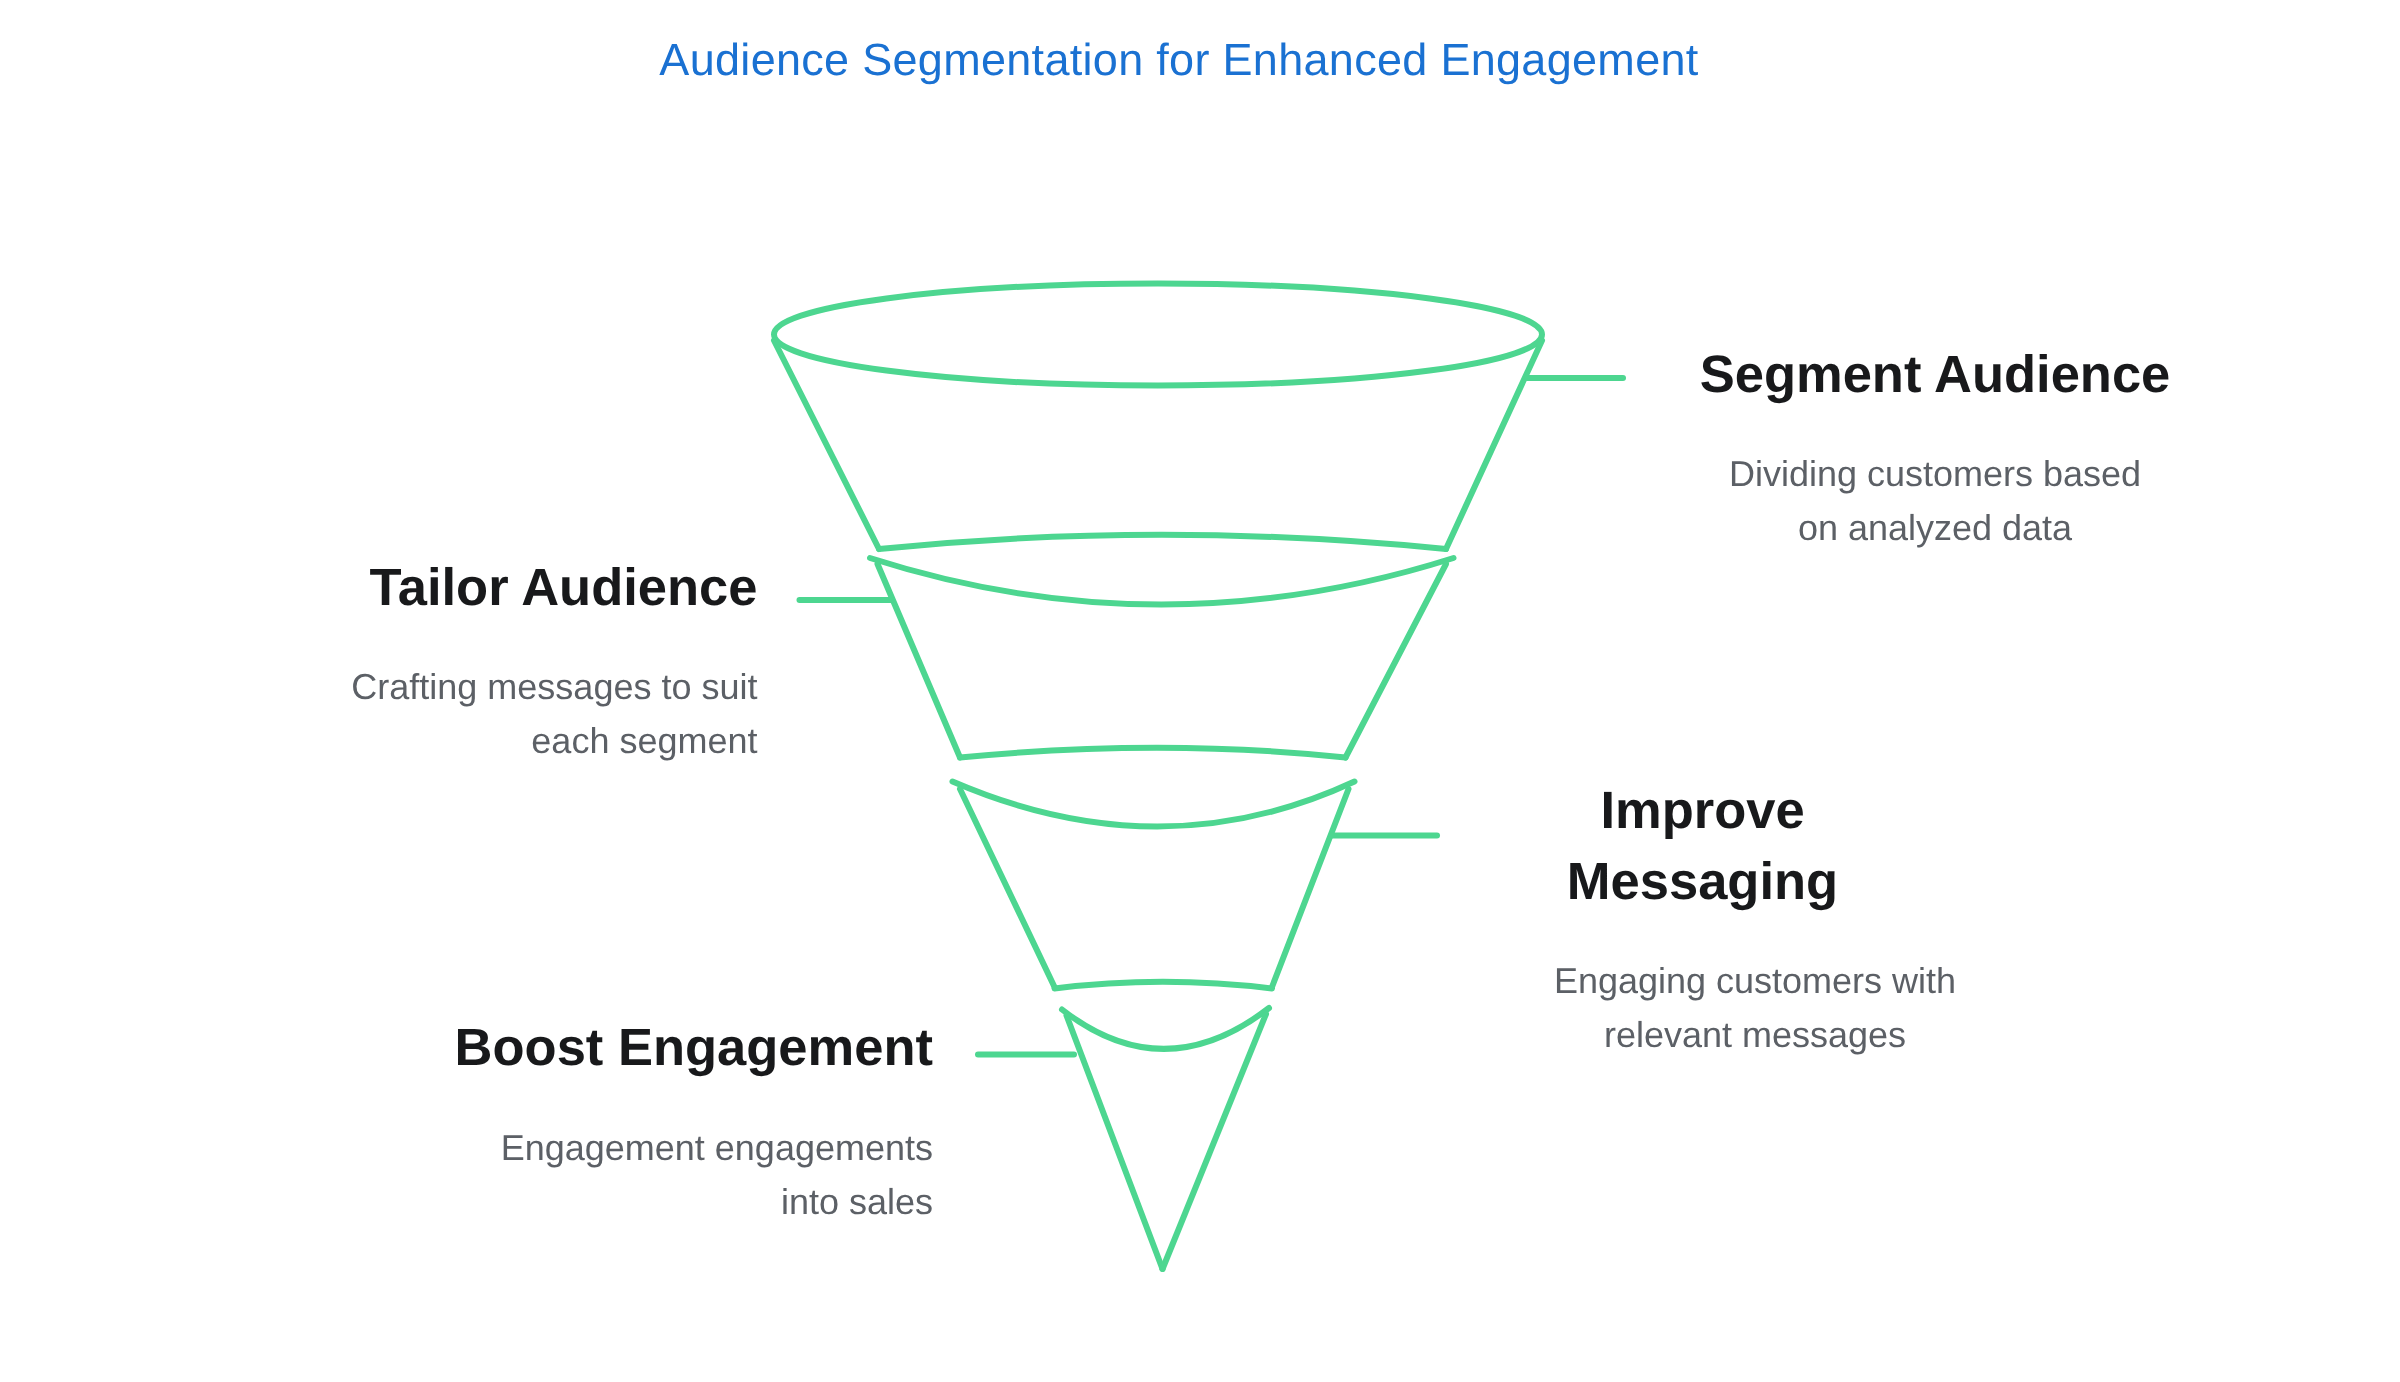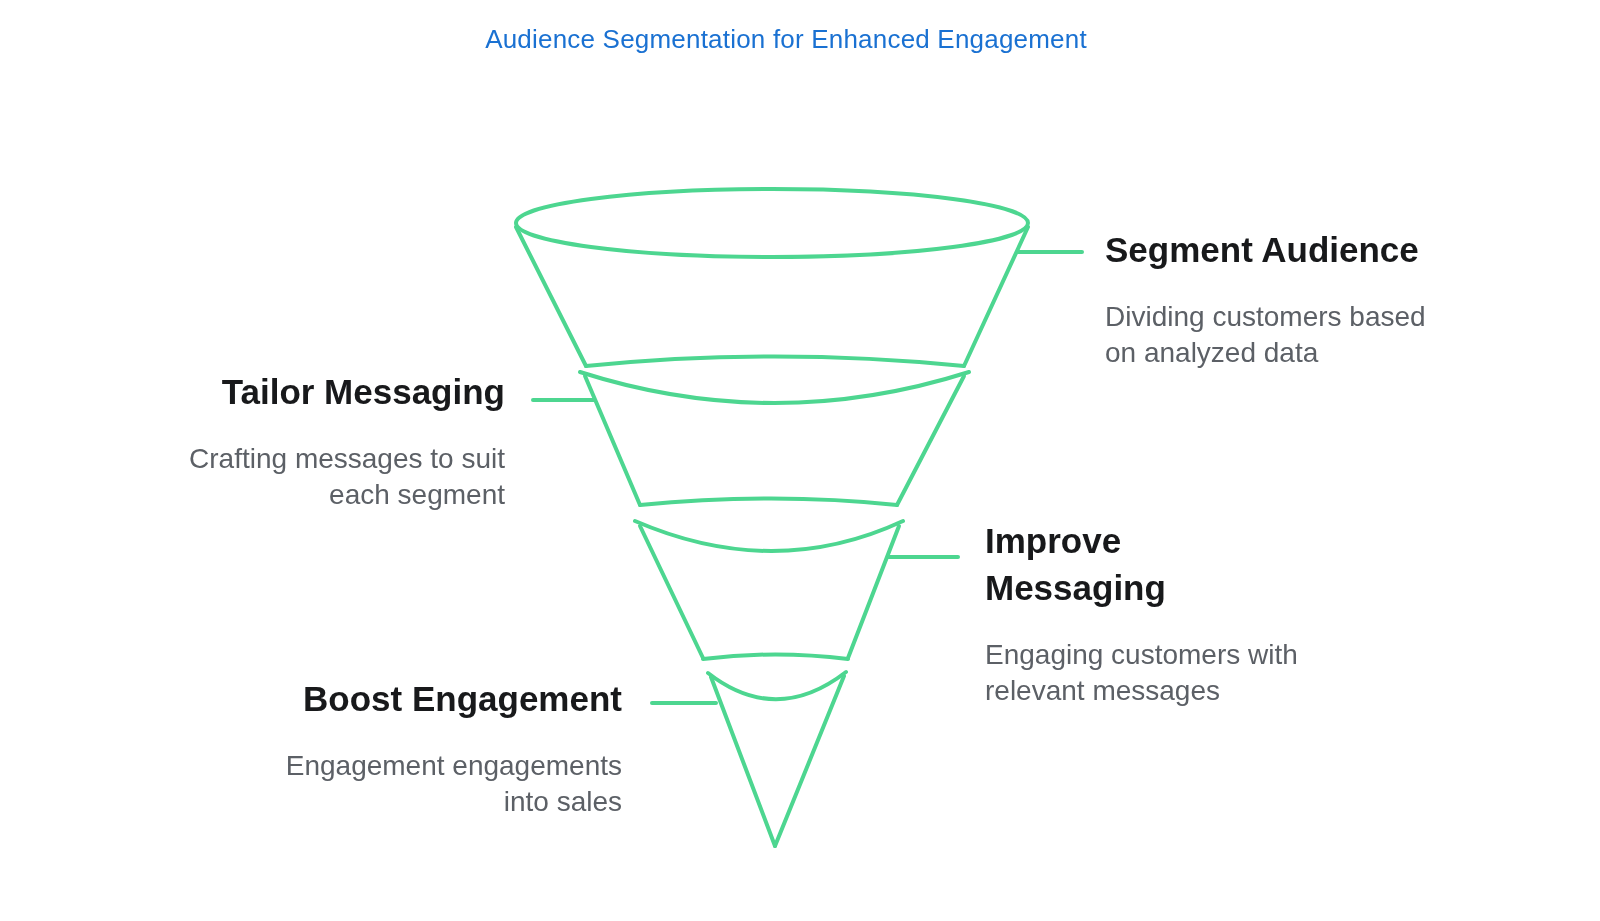--- a/index.html
+++ b/index.html
@@ -4,37 +4,37 @@
 <style>
   html,body{margin:0;padding:0;}
   body{
     width:1600px;height:921px;position:relative;overflow:hidden;
     background:var(--bg,#ffffff);
     font-family:"Liberation Sans","DejaVu Sans",sans-serif;
   }
   .title{
     position:absolute;left:0;top:24px;width:1572px;
     text-align:center;
-    font-size:26px;font-weight:400;letter-spacing:.2px;
+    font-size:30px;font-weight:400;letter-spacing:.2px;
     color:var(--title-color,#1a71d2);
   }
   .funnel-svg{position:absolute;left:0;top:0;color:var(--accent,#4dd690);}
   .stage-label{position:absolute;}
   .stage-heading{
     font-size:35px;font-weight:700;line-height:47px;
     color:var(--heading-color,#18191b);
   }
   .stage-desc{
     margin-top:26px;
-    font-size:28px;font-weight:400;line-height:36px;
+    font-size:24px;font-weight:400;line-height:36px;
     color:var(--desc-color,#5c6066);
     white-space:pre-line;
   }
   .align-right{text-align:right;}
-  .align-left{text-align:left;}
+  .align-left{text-align:center;}
   .label-1{left:1105px;top:226px;width:370px;}
   .label-2{left:145px;top:368px;width:360px;}
   .label-3{left:985px;top:517px;width:370px;}
   .label-3 .stage-heading{max-width:300px;}
   .label-4{left:262px;top:675px;width:360px;}
 </style>
 </head>
 <body style="--accent: #4dd690; --title-color: #1a71d2; --heading-color: #18191b; --desc-color: #5c6066; --bg: #ffffff;">
 
 <div class="title">Audience Segmentation for Enhanced Engagement</div>
@@ -71,21 +71,21 @@
   </g>
 </svg>
 
 <div class="stage-label label-1 align-left">
   <div class="stage-heading">Segment Audience</div>
   <div class="stage-desc">Dividing customers based
 on analyzed data</div>
 </div>
 
 <div class="stage-label label-2 align-right">
-  <div class="stage-heading">Tailor Messaging</div>
+  <div class="stage-heading">Tailor Audience</div>
   <div class="stage-desc">Crafting messages to suit
 each segment</div>
 </div>
 
 <div class="stage-label label-3 align-left">
   <div class="stage-heading">Improve Messaging</div>
   <div class="stage-desc">Engaging customers with
 relevant messages</div>
 </div>
 

